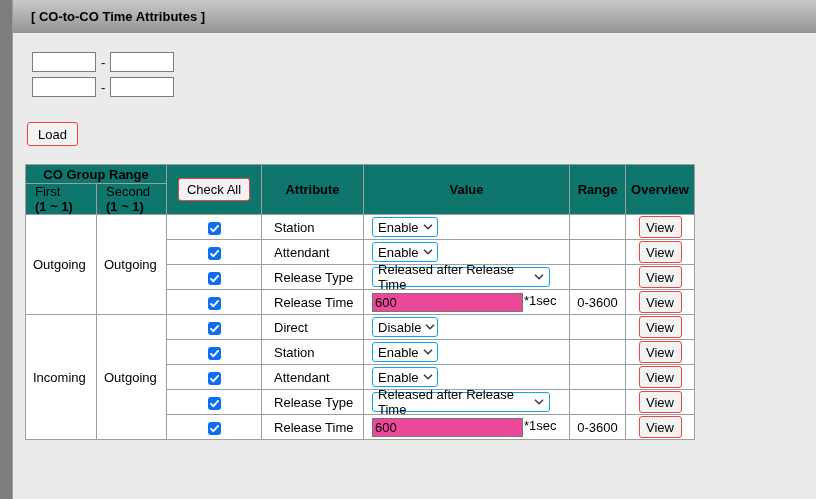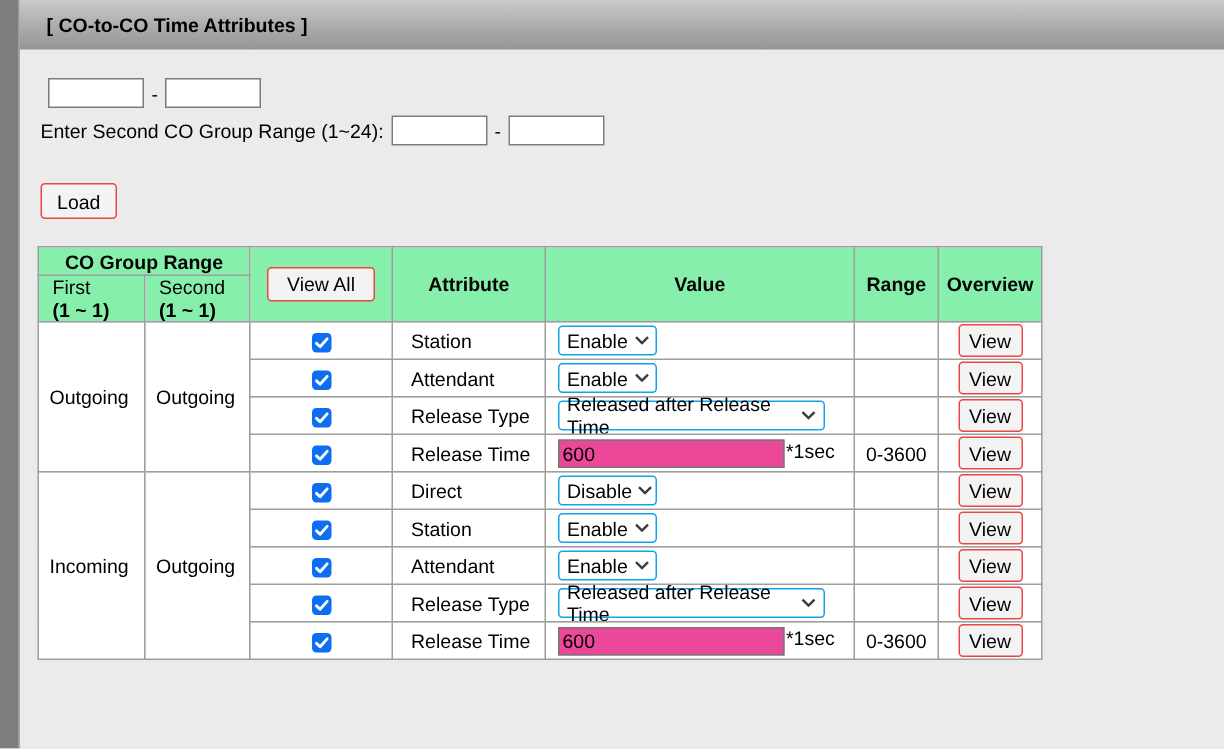--- a/index.html
+++ b/index.html
@@ -37,21 +37,21 @@
     display:inline-flex; align-items:center; justify-content:center; cursor:pointer;
   }
   .load-btn { position:absolute; left:14px; top:89px; width:49px; height:22px; }
 
   table.attr-table {
     position:absolute; left:12px; top:131px;
     border-collapse:collapse; table-layout:fixed; width:669px;
     font-size:13px;
   }
   .attr-table th, .attr-table td { border:1px solid #9e9e9e; overflow:hidden; }
-  .attr-table thead th { background:#86efac; font-weight:bold; text-align:center; }
+  .attr-table thead th { background:#0f766e; font-weight:bold; text-align:center; }
   .th-group { height:18px; }
   .th-sub { height:30px; text-align:left !important; vertical-align:middle; padding-left:9px; line-height:15px; }
   .th-sub .plain { font-weight:normal; }
   .th-sub .bold { font-weight:bold; }
   .th-checkall { vertical-align:middle; }
   .check-all-btn { width:70px; height:21px; }
 
   .attr-table tbody td { background:#fff; height:24px; vertical-align:middle; }
   .cell-dir   { text-align:left; padding-left:7px; }
   .cell-check { text-align:center; }
@@ -93,21 +93,20 @@
 
 <div class="content">
 
   <div class="form-row first">
     <input type="text" class="range-input" value="" style="">
     <span class="dash">-</span>
     <input type="text" class="range-input" value="" style="">
   </div>
 
   <div class="form-row second">
-    <span>Enter Second CO Group Range (1~24):</span>
     <input type="text" class="range-input" value="" style="">
     <span class="dash">-</span>
     <input type="text" class="range-input" value="" style="">
   </div>
 
   <button class="btn load-btn">Load</button>
 
   <table class="attr-table">
     <colgroup>
       <col style="width:71px">
@@ -115,21 +114,21 @@
         <col style="width:95px">
       <col style="width:102px">
         <col style="width:206px">
         <col style="width:56px">
         <col style="width:69px">
     </colgroup>
     <thead>
       <tr>
         <th colspan="2" class="th-group">CO Group Range</th>
         <th rowspan="2" class="th-checkall">
-          <button class="btn check-all-btn">View All</button>
+          <button class="btn check-all-btn">Check All</button>
         </th>
         <th rowspan="2">Attribute</th>
         <th rowspan="2">Value</th>
         <th rowspan="2">Range</th>
         <th rowspan="2">Overview</th>
       </tr>
       <tr>
         <th class="th-sub">
           <div class="plain">First</div>
           <div class="bold">(1 ~ 1)</div>

